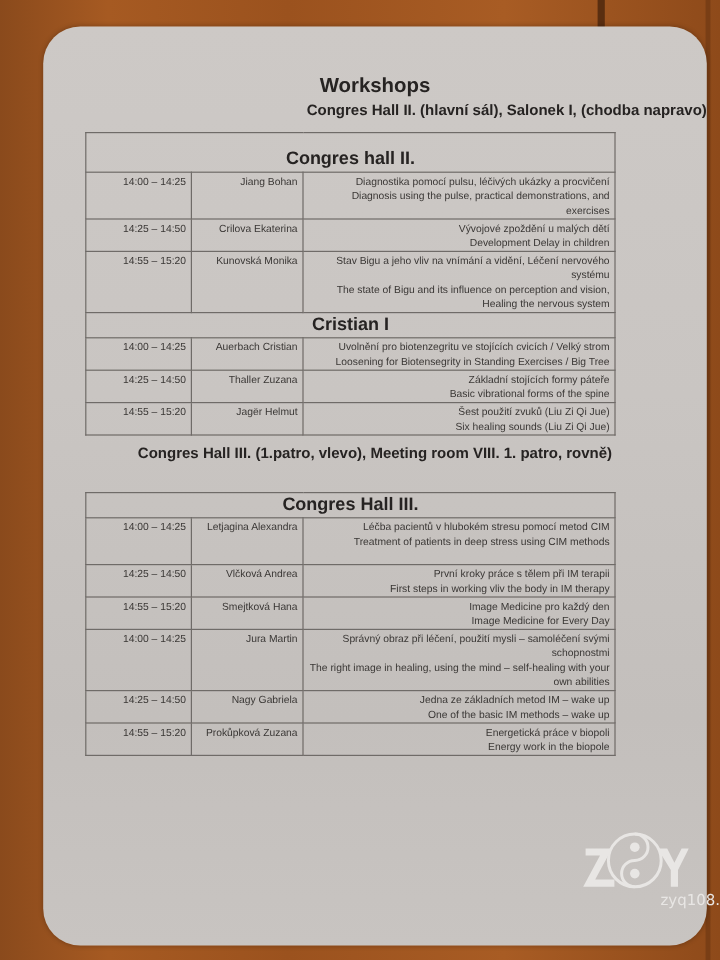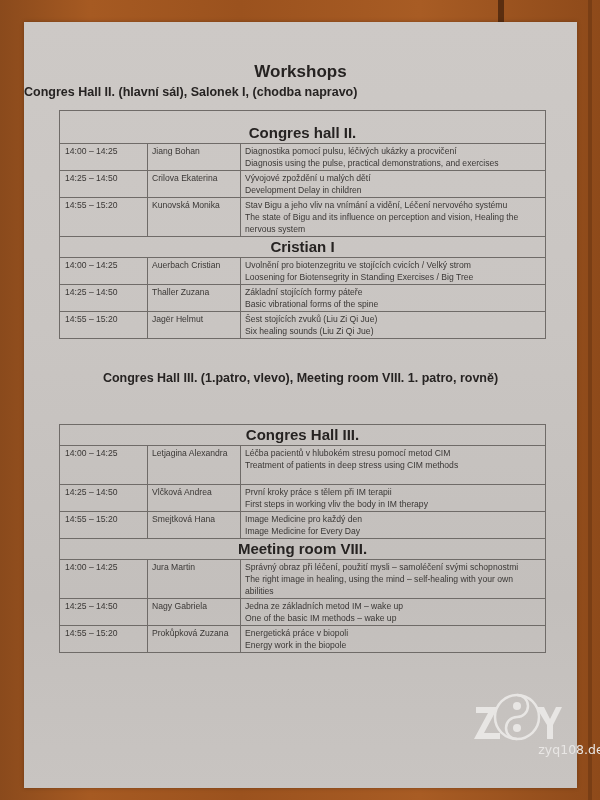--- a/index.html
+++ b/index.html
@@ -4,48 +4,49 @@
 <style>
   html,body{margin:0;padding:0;}
   body{
     width:600px;height:800px;overflow:hidden;position:relative;
     background:linear-gradient(90deg,#8a4a1c 0%,#a65a22 15%,#9b521e 40%,#a85c24 70%,#8e4a1a 100%);
     font-family:"Liberation Sans",sans-serif;
   }
   .door-gap{position:absolute;top:0;left:498px;width:6px;height:26px;background:#5a2e10;}
   .door-gap2{position:absolute;top:0;left:588px;width:4px;height:800px;background:#6a3612;opacity:.6;}
   .paper{
-    position:absolute;left:24px;top:22px;width:553px;height:766px;
+    position:absolute;left:36px;top:22px;width:553px;height:766px;
     background:linear-gradient(180deg,#cdc9c6 0%,#c9c5c2 40%,#c3bfbc 75%,#c8c4c1 100%);
     box-shadow:0 0 4px rgba(0,0,0,.25);
+    border-radius:31px;
   }
   .title{
     position:absolute;left:0;width:100%;text-align:center;top:40px;
     font-weight:bold;font-size:17px;color:#262322;
   }
   .subtitle{
-    position:absolute;left:0;width:100%;text-align:left;top:63px;
+    position:absolute;left:0;width:100%;text-align:right;top:63px;
     font-weight:bold;font-size:12.5px;color:#262322;
   }
   .subtitle2{
     position:absolute;left:0;width:100%;text-align:center;top:349px;
     font-weight:bold;font-size:12.5px;color:#262322;
   }
   table.sched{
-    position:absolute;left:35px;border-collapse:collapse;width:487px;
+    position:absolute;left:35px;border-collapse:collapse;width:442px;
     color:#3a3735;font-size:8.6px;line-height:12px;
   }
-  table.sched td{border:1px solid #6f6b68;vertical-align:top;padding:1px 4px;}
+  table.sched td{border:1px solid #6f6b68;vertical-align:top;padding:1px 4px;text-align:right;}
   table.sched td.time{width:78px;padding-left:5px;}
   table.sched td.name{width:84px;}
   table.sched tr.hall td{
     text-align:center;font-weight:bold;font-size:15px;color:#262322;line-height:18px;padding:1px 0;
   }
   .t1{top:88px;}
-  .t2{top:388px;margin-top:14px;}
+  .t2{top:388px;}
   .t1 tr.hall.first td{padding-top:13px;}
   .logo{position:absolute;left:448px;top:665px;width:90px;height:80px;}
   .logo-text{
     position:absolute;left:460px;top:720px;width:80px;text-align:center;
     color:#e8e6e4;font-size:12.5px;font-family:"DejaVu Sans",sans-serif;margin-left:47px;
   }
 </style>
 </head>
 <body>
 
@@ -101,21 +102,21 @@
       <td class="name">Thaller Zuzana</td>
       <td>
             <div>Základní stojících formy páteře</div>
             <div>Basic vibrational forms of the spine</div>
           </td>
     </tr>
     <tr>
       <td class="time">14:55 – 15:20</td>
       <td class="name">Jagër Helmut</td>
       <td>
-            <div>Šest stojících zvuků (Liu Zi Qi Jue)</div>
+            <div>Šest použití zvuků (Liu Zi Qi Jue)</div>
             <div>Six healing sounds (Liu Zi Qi Jue)</div>
           </td>
     </tr>
   </tbody>
     </table>
 
   <div class="subtitle2">Congres Hall III. (1.patro, vlevo), Meeting room VIII. 1. patro, rovně)</div>
 
   <table class="sched t2">
     <tbody>
@@ -139,23 +140,20 @@
           </td>
     </tr>
     <tr>
       <td class="time">14:55 – 15:20</td>
       <td class="name">Smejtková Hana</td>
       <td>
             <div>Image Medicine pro každý den</div>
             <div>Image Medicine for Every Day</div>
           </td>
     </tr>
-    <tr class="hall">
-          <td colspan="3">Meeting room VIII.</td>
-        </tr>
     <tr>
       <td class="time">14:00 – 14:25</td>
       <td class="name">Jura Martin</td>
       <td>
             <div>Správný obraz při léčení, použití mysli – samoléčení svými schopnostmi</div>
             <div>The right image in healing, using the mind – self-healing with your own abilities</div>
           </td>
     </tr>
     <tr>
       <td class="time">14:25 – 14:50</td>

